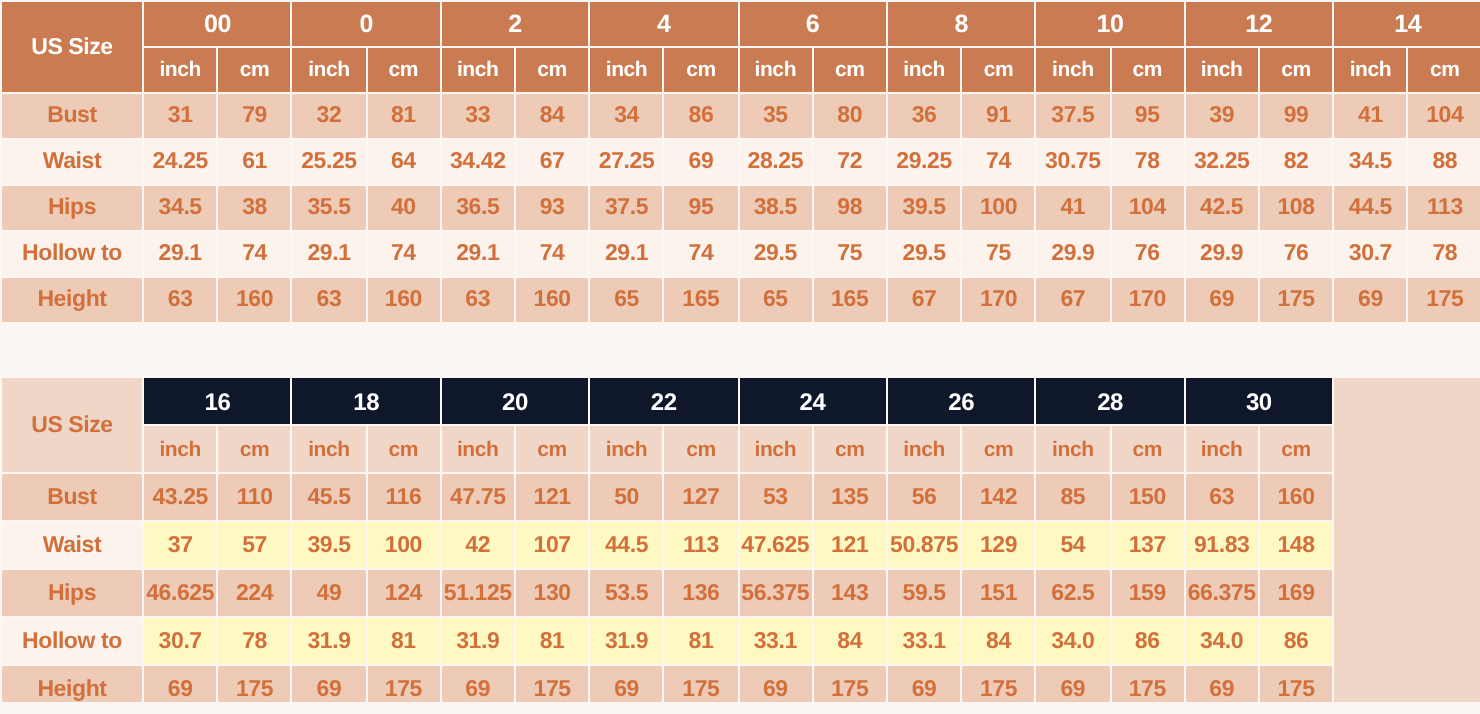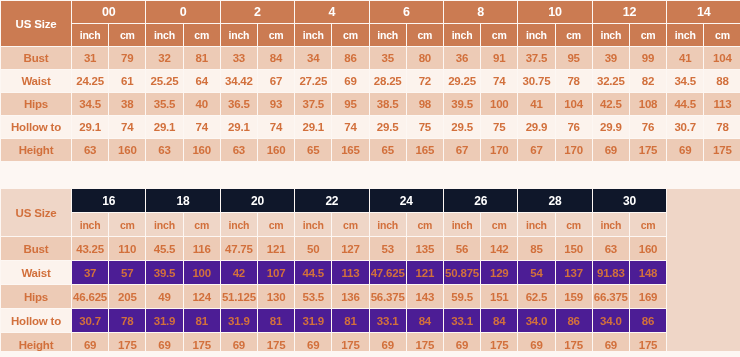--- a/index.html
+++ b/index.html
@@ -42,21 +42,21 @@
   .t1 td.size-num{font-size:12.5px;}
 
   
   .t2{position:absolute;left:0;top:188px;}
   .t2 td{height:23px;font-size:11.5px;}
   .t2 .hdr-size{background:#0f172a;color:#FFFFFF;font-size:12px;margin-top:16px;}
   .t2 .hdr-lbl{background:#EFD6C7;color:#D2703C;font-size:11.5px;}
   .t2 .hdr-unit{background:#EFD6C7;color:#D2703C;font-size:10.5px;}
   .t2 .pad{background:#EFD6C7;}
   .t2 .row-a{background:#EDCBB6;color:#D2703C;}
-  .t2 .row-b{background:#4c1d95;color:#D2703C;}
+  .t2 .row-b{background:#fef9c3;color:#D2703C;}
   .t2 .lab-a{background:#EDCBB6;color:#D2703C;font-size:11.5px;}
   .t2 .lab-b{background:#FCF3ED;color:#D2703C;font-size:11.5px;}
 
   .gap{position:absolute;left:0;top:172px;width:740px;height:16px;background:#FDF7F3;}
   .foot{position:absolute;left:0;bottom:0;width:740px;height:6px;background:#FDF7F3;}
 </style>
 </head>
 <body>
 
 <div class="sheet">
@@ -312,21 +312,21 @@
           <td class="row-b">50.875</td>
           <td class="row-b">129</td>
           <td class="row-b">54</td>
           <td class="row-b">137</td>
           <td class="row-b">91.83</td>
           <td class="row-b">148</td>
         </tr>
         <tr>
           <td class="lab-a">Hips</td>
           <td class="row-a">46.625</td>
-          <td class="row-a">205</td>
+          <td class="row-a">224</td>
           <td class="row-a">49</td>
           <td class="row-a">124</td>
           <td class="row-a">51.125</td>
           <td class="row-a">130</td>
           <td class="row-a">53.5</td>
           <td class="row-a">136</td>
           <td class="row-a">56.375</td>
           <td class="row-a">143</td>
           <td class="row-a">59.5</td>
           <td class="row-a">151</td>

